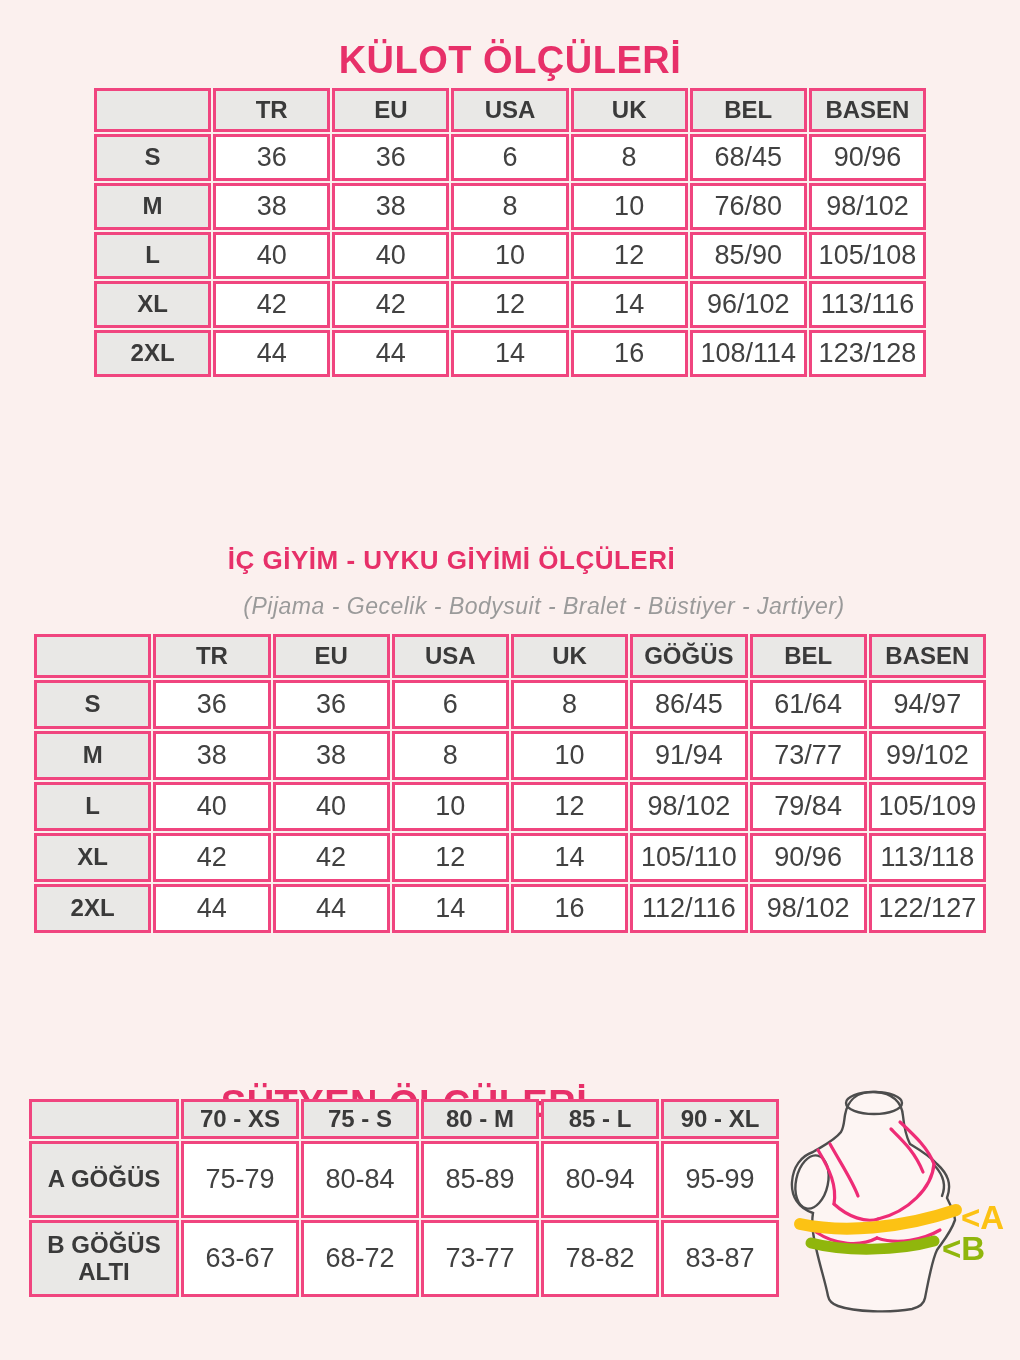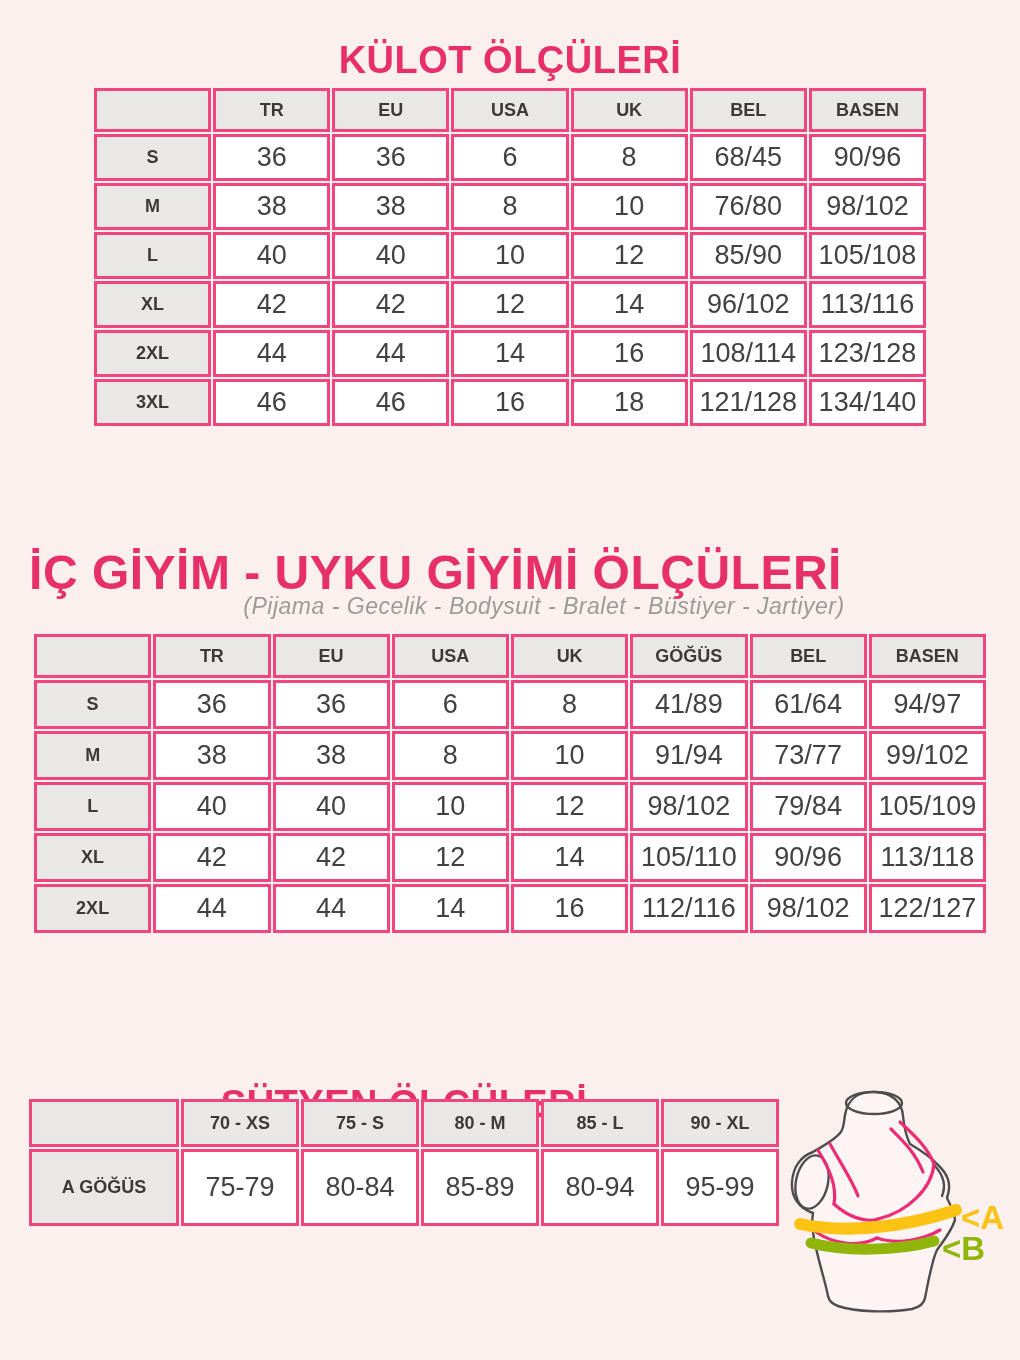--- a/index.html
+++ b/index.html
@@ -11,54 +11,54 @@
   body{
     width:1020px;height:1360px;position:relative;overflow:hidden;
     background:var(--bg);
     font-family:"Liberation Sans", sans-serif;
   }
   .title{
     position:absolute;margin:0;text-align:center;
     font-weight:bold;color:var(--accent);letter-spacing:.5px;white-space:nowrap;
   }
   .title-1{left:92px;width:836px;top:39px;font-size:38px;}
-  .title-2{left:0;width:871px;top:545px;font-size:48px;}
+  .title-2{left:16px;width:871px;top:545px;font-size:26px;}
   .subtitle{
     position:absolute;left:10px;width:1020px;top:593px;text-align:center;
     font-style:italic;color:var(--subtitle);font-size:23px;letter-spacing:.5px;padding-left:48px;
   }
   .title-3{left:27px;width:754px;top:1044px;font-size:38px;margin-top:39px;}
 
   table.size-table{
     position:absolute;table-layout:fixed;
     border-collapse:separate;border-spacing:2px;
   }
   table.size-table th, table.size-table td{
     border:3px solid var(--border);
     text-align:center;vertical-align:middle;padding:0 2px;
     overflow:hidden;
   }
   table.size-table th{
     background:var(--header-fill);color:var(--header-text);
-    font-weight:bold;font-size:18px;line-height:1.12;
+    font-weight:bold;font-size:24px;line-height:1.12;
   }
   table.size-table td{
     background:#ffffff;color:var(--text);
     font-weight:normal;font-size:27px;
   }
   #table-0{left:92px;top:86px;width:836px;}
   #table-0 thead th{height:44px;}
   #table-0 tbody th,#table-0 tbody td{height:47px;}
 
   #table-1{left:32px;top:632px;width:956px;}
   #table-1 thead th{height:44px;}
   #table-1 tbody th,#table-1 tbody td{height:49px;}
 
   #table-2{left:27px;top:1097px;width:754px;}
-  #table-2 thead th{height:48px;}
+  #table-2 thead th{height:40px;}
   #table-2 tbody th,#table-2 tbody td{height:77px;margin-left:22px;}
   #table-2 tr > *:first-child{width:150px;}
 
   .mannequin{position:absolute;left:780px;top:1082px;width:240px;height:280px;}
 </style>
 </head>
 <body>
 
 <div class="page">
 
@@ -113,29 +113,20 @@
           <td>113/116</td>
         </tr>
         <tr>
           <th>2XL</th>
           <td>44</td>
           <td>44</td>
           <td>14</td>
           <td>16</td>
           <td>108/114</td>
           <td>123/128</td>
-        </tr>
-        <tr>
-          <th>3XL</th>
-          <td>46</td>
-          <td>46</td>
-          <td>16</td>
-          <td>18</td>
-          <td>121/128</td>
-          <td>134/140</td>
         </tr>
       </tbody>
   </table>
 
   <h1 class="title title-2">İÇ GİYİM - UYKU GİYİMİ ÖLÇÜLERİ</h1>
   <div class="subtitle">(Pijama - Gecelik - Bodysuit - Bralet - Büstiyer - Jartiyer)</div>
   <table class="size-table" id="table-1">
     <thead>
         <tr>
           <th></th>
@@ -148,21 +139,21 @@
           <th>BASEN</th>
         </tr>
       </thead>
     <tbody>
         <tr>
           <th>S</th>
           <td>36</td>
           <td>36</td>
           <td>6</td>
           <td>8</td>
-          <td>41/89</td>
+          <td>86/45</td>
           <td>61/64</td>
           <td>94/97</td>
         </tr>
         <tr>
           <th>M</th>
           <td>38</td>
           <td>38</td>
           <td>8</td>
           <td>10</td>
           <td>91/94</td>
@@ -215,20 +206,28 @@
         </tr>
       </thead>
     <tbody>
         <tr>
           <th>A GÖĞÜS</th>
           <td>75-79</td>
           <td>80-84</td>
           <td>85-89</td>
           <td>80-94</td>
           <td>95-99</td>
+        </tr>
+        <tr>
+          <th>B GÖĞÜS ALTI</th>
+          <td>63-67</td>
+          <td>68-72</td>
+          <td>73-77</td>
+          <td>78-82</td>
+          <td>83-87</td>
         </tr>
       </tbody>
   </table>
 
   <div class="mannequin">
     <svg width="240" height="280" viewBox="0 0 240 280" xmlns="http://www.w3.org/2000/svg">
       <g fill="none" stroke-width="2.4" stroke-linecap="round" stroke="#4d4d4d">
         <path fill="#fdf5f3" d="M65 33
                  C68 16 80 9 96 10
                  C112 11 122 20 123 34

